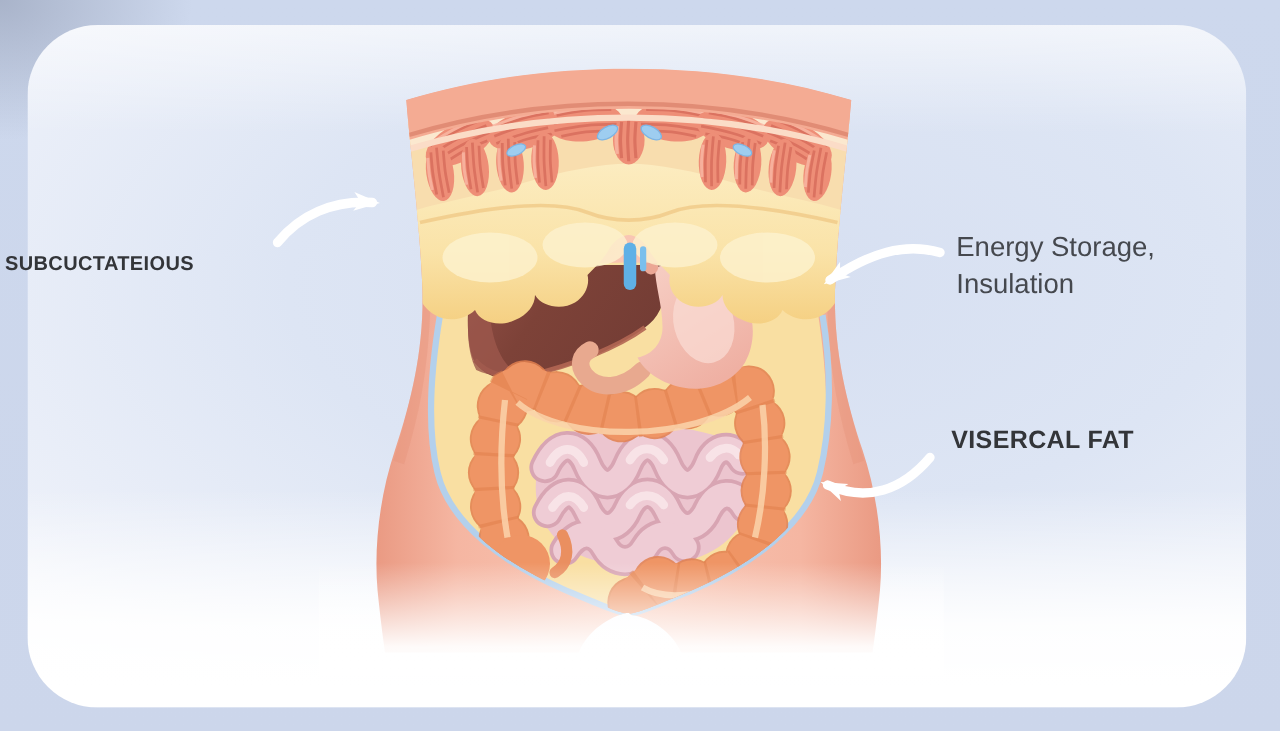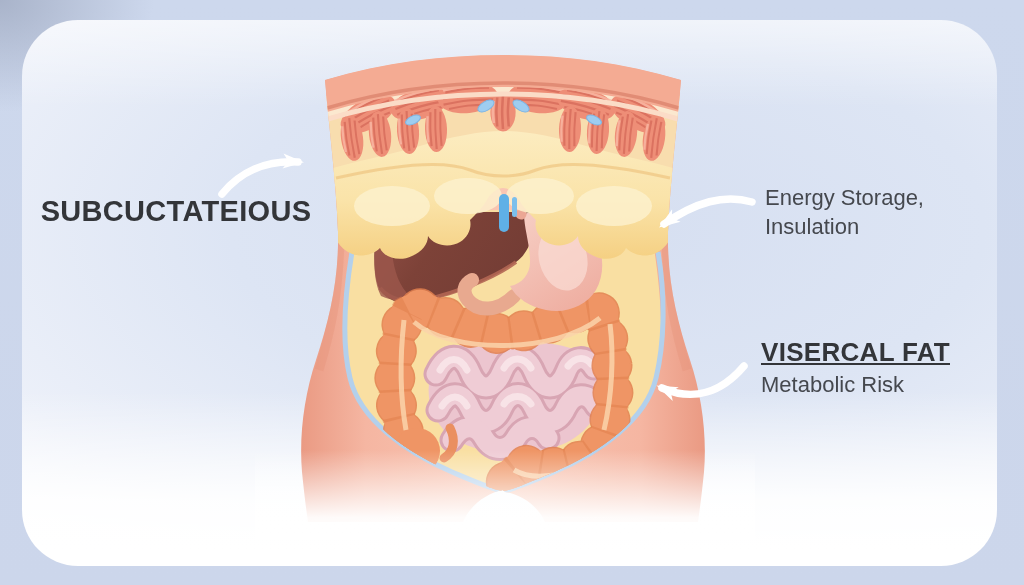--- a/index.html
+++ b/index.html
@@ -7,24 +7,24 @@
          font-family:"Liberation Sans",sans-serif;
          background:radial-gradient(220px 160px at 0% 0%, rgba(110,120,145,.38), rgba(110,120,145,0) 70%),
                     linear-gradient(180deg,#cdd8ed 0%,#ccd6eb 100%);}
   .panel{position:absolute;left:22px;top:20px;width:975px;height:546px;border-radius:56px;
          background:
            linear-gradient(180deg, rgba(255,255,255,.55) 0%, rgba(255,255,255,0) 16%, rgba(255,255,255,0) 68%, rgba(255,255,255,.92) 88%, #ffffff 97%),
            radial-gradient(92% 82% at 60% 38%, #d6dff1 0%, #dde5f4 42%, #ecf0f9 76%, #fbfcfe 100%);}
   svg.illo{position:absolute;left:0;top:0;width:1024px;height:585px;pointer-events:none;}
   .label{position:absolute;color:#45484e;font-size:22px;line-height:29px;}
   .label .bold{font-weight:bold;color:#333539;letter-spacing:.3px;}
-  .label-subq{left:34px;top:196px;width:284px;text-align:center;font-size:29px;line-height:31px;}
+  .label-subq{left:4px;top:196px;width:284px;font-size:16px;line-height:31px;}
   .label-energy{left:765px;top:183px;}
   .label-visceral{left:761px;top:338px;}
-  .label-visceral .bold{font-size:26px;margin-bottom:3px;text-decoration:underline;}
+  .label-visceral .bold{font-size:20px;margin-bottom:18px;}
 </style>
 </head>
 <body>
 
 <div class="stage">
   <div class="panel"></div>
 
   <svg class="illo" viewBox="0 0 1024 585" aria-hidden="true">
     <defs>
       <linearGradient id="gSkin" x1="0" y1="0" x2="1" y2="0">
@@ -196,15 +196,14 @@
     <div class="bold">SUBCUCTATEIOUS</div>
   </div>
 
   <div class="label label-energy">
     <div>Energy Storage,</div>
     <div>Insulation</div>
   </div>
 
   <div class="label label-visceral">
     <div class="bold">VISERCAL FAT</div>
-    <div>Metabolic Risk</div>
   </div>
 </div>
 
 </body></html>

